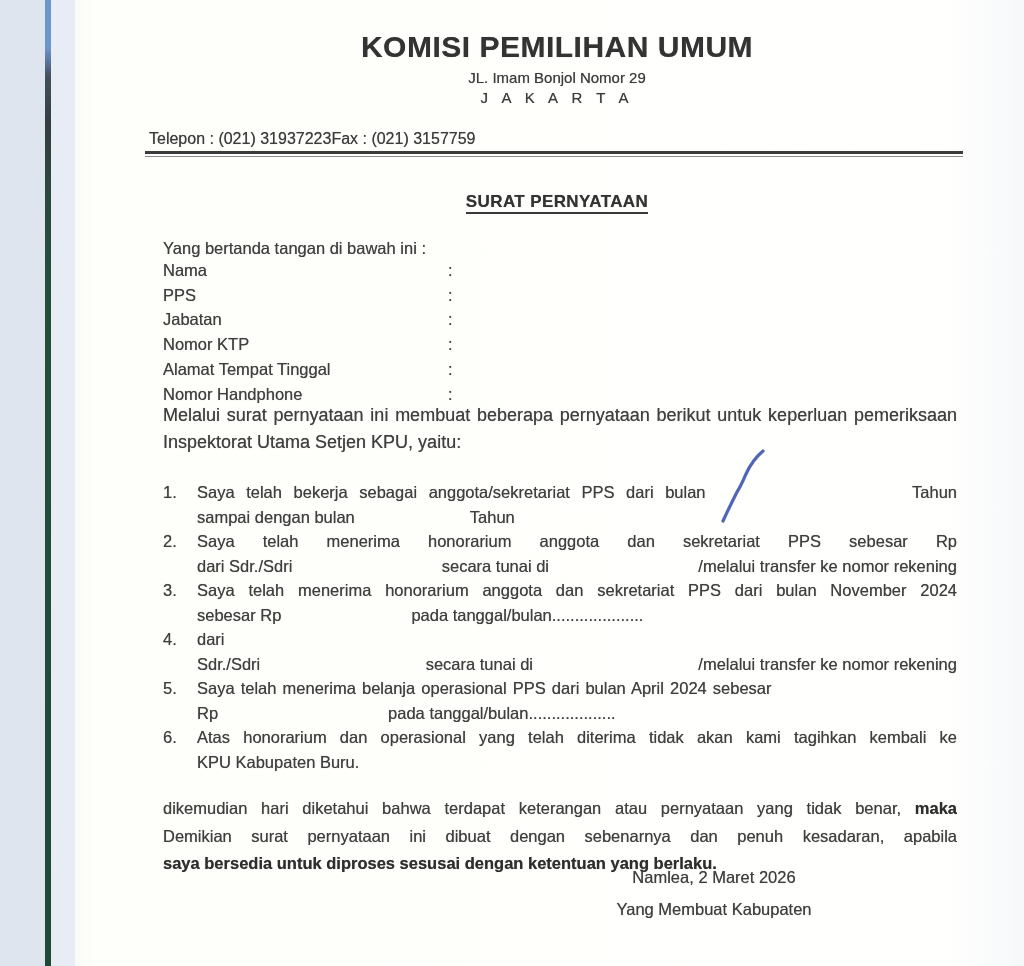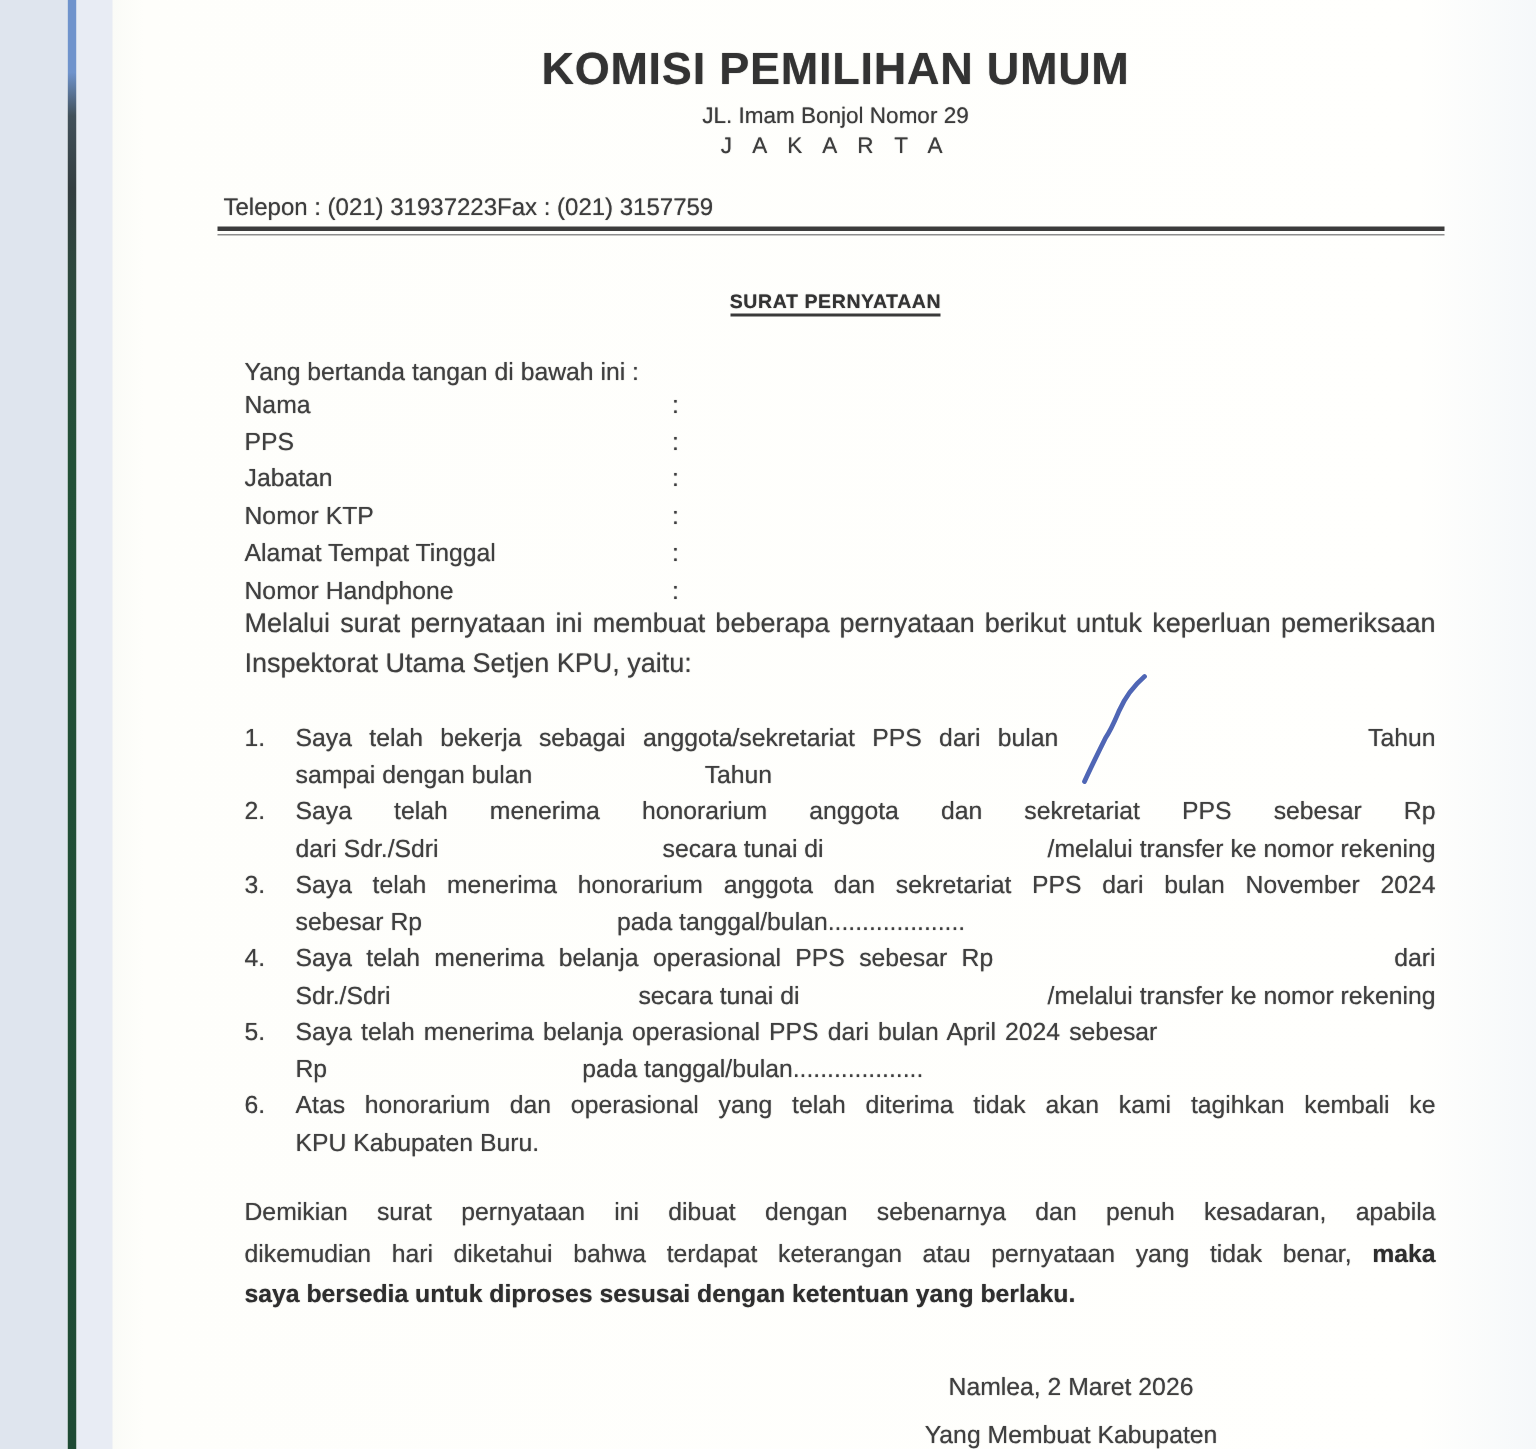--- a/index.html
+++ b/index.html
@@ -49,21 +49,21 @@
   .head-rule{
     position:absolute;left:100px;top:151px;width:818px;
   }
   .head-rule .r1{height:3px;background:#3c3c3c;}
   .head-rule .r2{height:1px;background:#8d8d8d;margin-top:2px;}
   
   .doc-title{
     position:absolute;left:30px;top:192px;width:964px;text-align:center;
   }
   .doc-title span{
-    font-size:13px;font-weight:bold;color:#333;letter-spacing:0.4px;
+    font-size:17px;font-weight:bold;color:#333;letter-spacing:0.4px;
     border-bottom:2px solid #3a3a3a;padding-bottom:1px;
   }
   
   .intro{
     position:absolute;left:118px;top:239px;width:794px;
     font-size:16.5px;
   }
   .fields{
     position:absolute;left:118px;top:258px;width:794px;
     font-size:16.5px;
@@ -94,21 +94,21 @@
   .ws5{word-spacing:5px;}
   .ws1{word-spacing:1.5px;}
   
   .closing{
     position:absolute;left:118px;top:795px;width:794px;
     font-size:16.5px;line-height:27.5px;
   }
   .closing b{color:#2e2e2e;}
   
   .signature{
-    position:absolute;left:543px;top:916px;width:252px;
+    position:absolute;left:543px;top:868px;width:252px;
     text-align:center;font-size:16.5px;
   }
   .signature .sig-line1{margin-bottom:13px;}
   
   .pen-mark{
     position:absolute;left:670px;top:444px;width:56px;height:84px;
     pointer-events:none;
   }
 </style>
 </head>
@@ -204,21 +204,20 @@
         <div class="line">
           <span>sebesar Rp</span><span class="sp sp130"></span><span>pada tanggal/bulan....................</span>
         </div>
       </div>
     </div>
 
     <div class="stmt">
       <div class="num">4.</div>
       <div class="sbody">
         <div class="line flexline">
-          <span class="ws5">Saya telah menerima belanja operasional PPS sebesar Rp</span>
           <span>dari</span>
         </div>
         <div class="line flexline">
           <span>Sdr./Sdri</span>
           <span>secara tunai di</span>
           <span>/melalui transfer ke nomor rekening</span>
         </div>
       </div>
     </div>
 
@@ -236,24 +235,24 @@
       <div class="num">6.</div>
       <div class="sbody">
         <div class="line jl">Atas honorarium dan operasional yang telah diterima tidak akan kami tagihkan kembali ke</div>
         <div class="line">KPU Kabupaten Buru.</div>
       </div>
     </div>
 
   </div>
 
   <div class="closing">
-    <div class="jl">Demikian surat pernyataan ini dibuat dengan sebenarnya dan penuh kesadaran, apabila</div>
     <div class="jl">
       <span>dikemudian hari diketahui bahwa terdapat keterangan atau pernyataan yang tidak benar, </span><b>maka</b>
     </div>
+    <div class="jl">Demikian surat pernyataan ini dibuat dengan sebenarnya dan penuh kesadaran, apabila</div>
     <div>
       <b>saya bersedia untuk diproses sesusai dengan ketentuan yang berlaku.</b>
     </div>
   </div>
 
   <div class="signature">
     <div class="sig-line1">Namlea, 2 Maret 2026</div>
     <div>Yang Membuat Kabupaten</div>
   </div>
 

